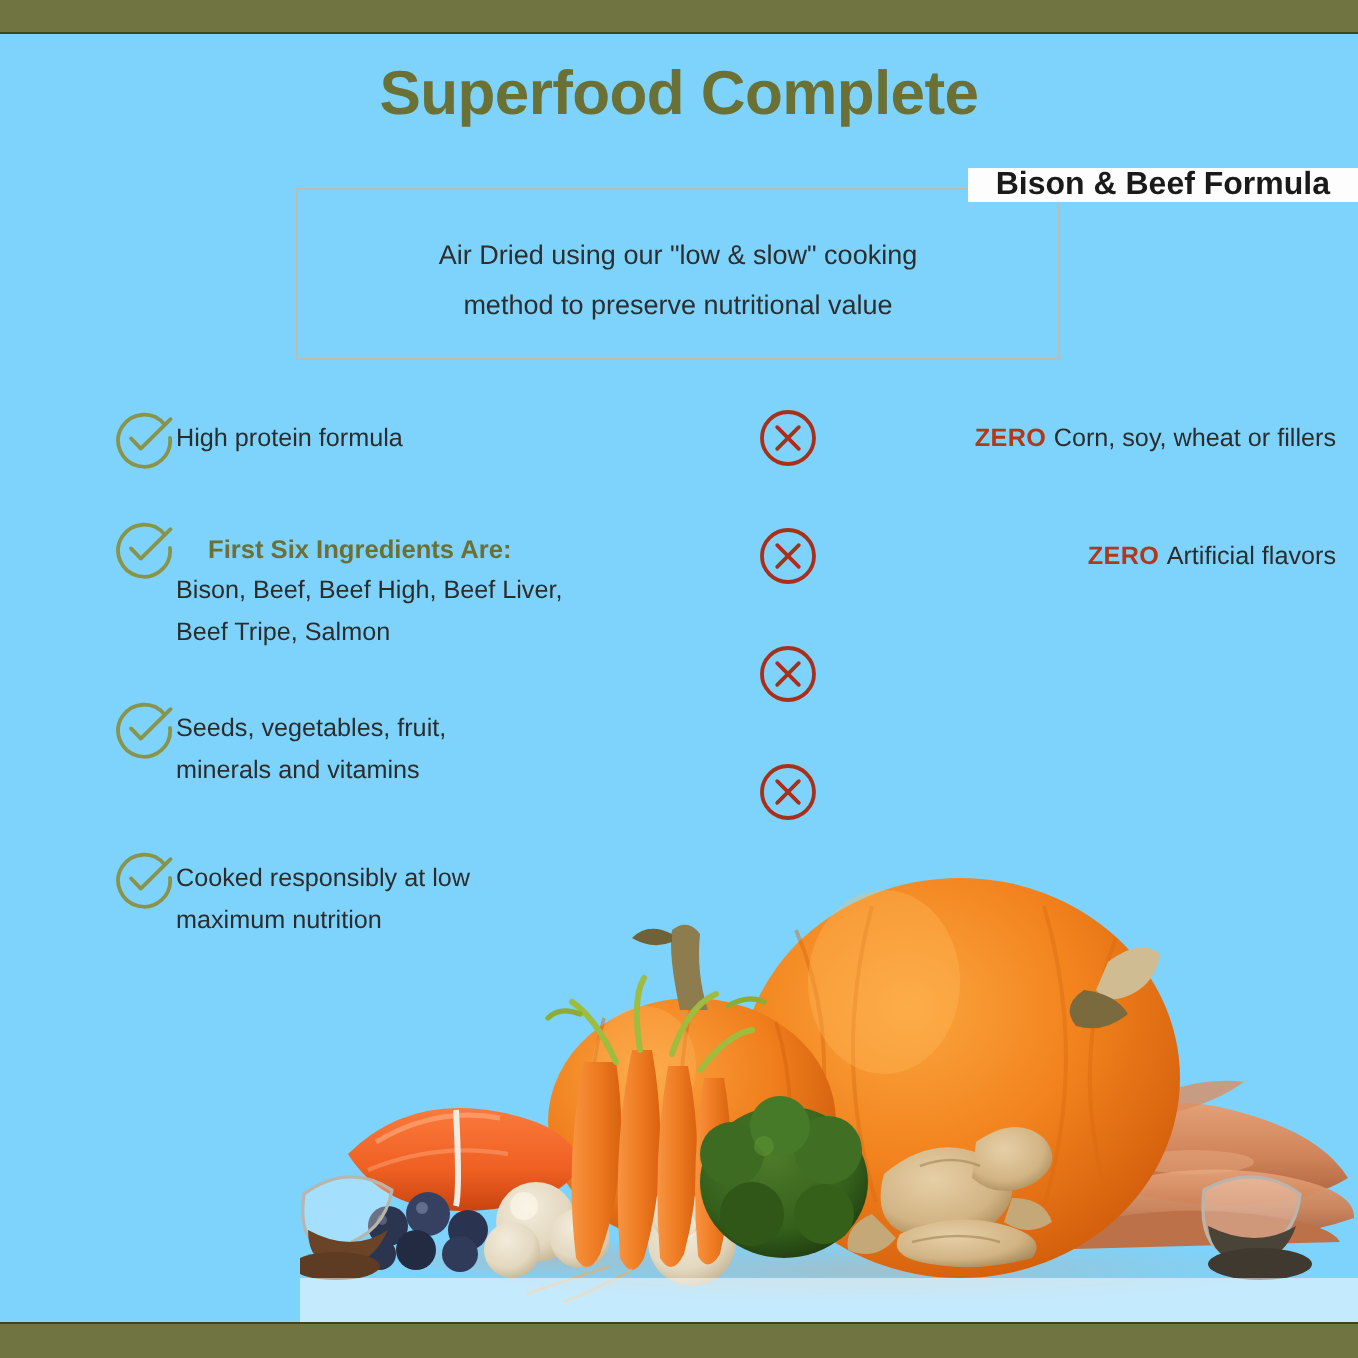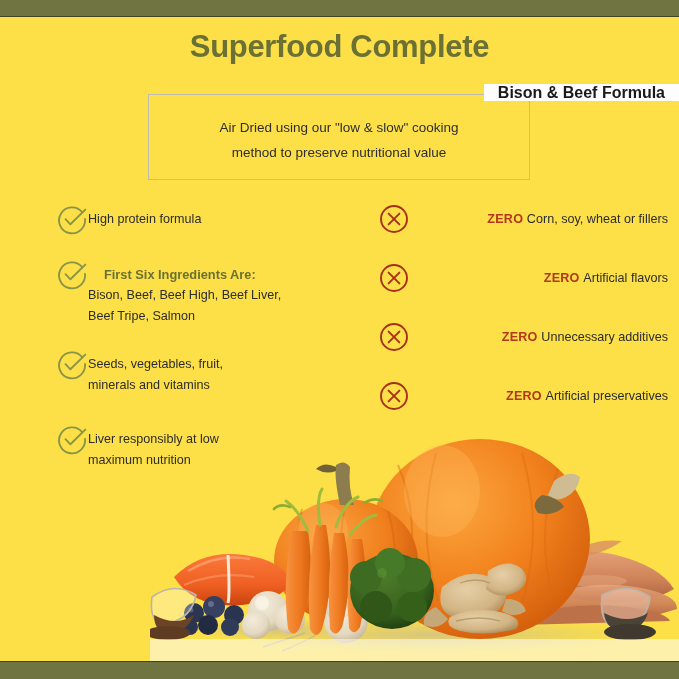--- a/index.html
+++ b/index.html
@@ -6,21 +6,21 @@
   html,body{margin:0;padding:0;}
   body{
     width:679px;height:679px;
     background:#ffffff;
     font-family:"Liberation Sans","DejaVu Sans",sans-serif;
     overflow:hidden;
   }
   #page{
     position:relative;
     width:679px;height:679px;
-    background:#fde047;
+    background:#7dd3fc;
     overflow:hidden;
   }
   
   .bar{position:absolute;left:0;width:679px;background:#6f7440;}
   .bar-top{top:0;height:16px;}
   .bar-bottom{bottom:0;height:17px;}
   .bar-top-edge{position:absolute;left:0;width:679px;top:16px;height:1px;background:#3e4420;}
   .bar-bottom-edge{position:absolute;left:0;width:679px;bottom:17px;height:1px;background:#3e4420;}
 
   
@@ -158,21 +158,21 @@
     </div>
 
     <div class="item" style="height:80px;">
       <span class="item-icon">
         <svg viewBox="0 0 32 32" width="32" height="32">
           <path d="M26.2 9.2 A13 13 0 1 0 29 16" fill="none" stroke="#8a9449" stroke-width="1.9" stroke-linecap="round"></path>
           <path d="M9.5 16.2 L14.4 21.3 L29.3 6.6" fill="none" stroke="#8a9449" stroke-width="1.9" stroke-linecap="round" stroke-linejoin="round"></path>
         </svg>
       </span>
       <span class="item-text">
-        <span class="item-line">Liver responsibly at low</span>
+        <span class="item-line">Cooked responsibly at low</span>
         <span class="item-line">maximum nutrition</span>
       </span>
     </div>
 
   </div>
 
   <div class="col col-right">
 
     <div class="item" style="height:59px;">
       <span class="item-icon">
@@ -200,36 +200,28 @@
       </span>
     </div>
 
     <div class="item" style="height:59px;">
       <span class="item-icon">
         <svg viewBox="0 0 32 32" width="32" height="32">
           <circle cx="16" cy="16" r="13" fill="none" stroke="#a8301a" stroke-width="1.9"></circle>
           <path d="M10.6 10.6 L21.4 21.4 M21.4 10.6 L10.6 21.4" fill="none" stroke="#a8301a" stroke-width="1.9" stroke-linecap="round"></path>
         </svg>
       </span>
-      <span class="item-text">
-        <span class="zero">ZERO </span>
-        <span>Unnecessary additives</span>
-      </span>
     </div>
 
     <div class="item" style="height:59px;">
       <span class="item-icon">
         <svg viewBox="0 0 32 32" width="32" height="32">
           <circle cx="16" cy="16" r="13" fill="none" stroke="#a8301a" stroke-width="1.9"></circle>
           <path d="M10.6 10.6 L21.4 21.4 M21.4 10.6 L10.6 21.4" fill="none" stroke="#a8301a" stroke-width="1.9" stroke-linecap="round"></path>
         </svg>
-      </span>
-      <span class="item-text">
-        <span class="zero">ZERO </span>
-        <span>Artificial preservatives</span>
       </span>
     </div>
 
   </div>
 
   <div class="produce">
     <svg viewBox="0 0 529 240" width="529" height="240">
       <defs>
         <radialGradient id="pumpBig" cx="38%" cy="32%" r="72%">
           <stop offset="0%" stop-color="#fba63e"></stop>

